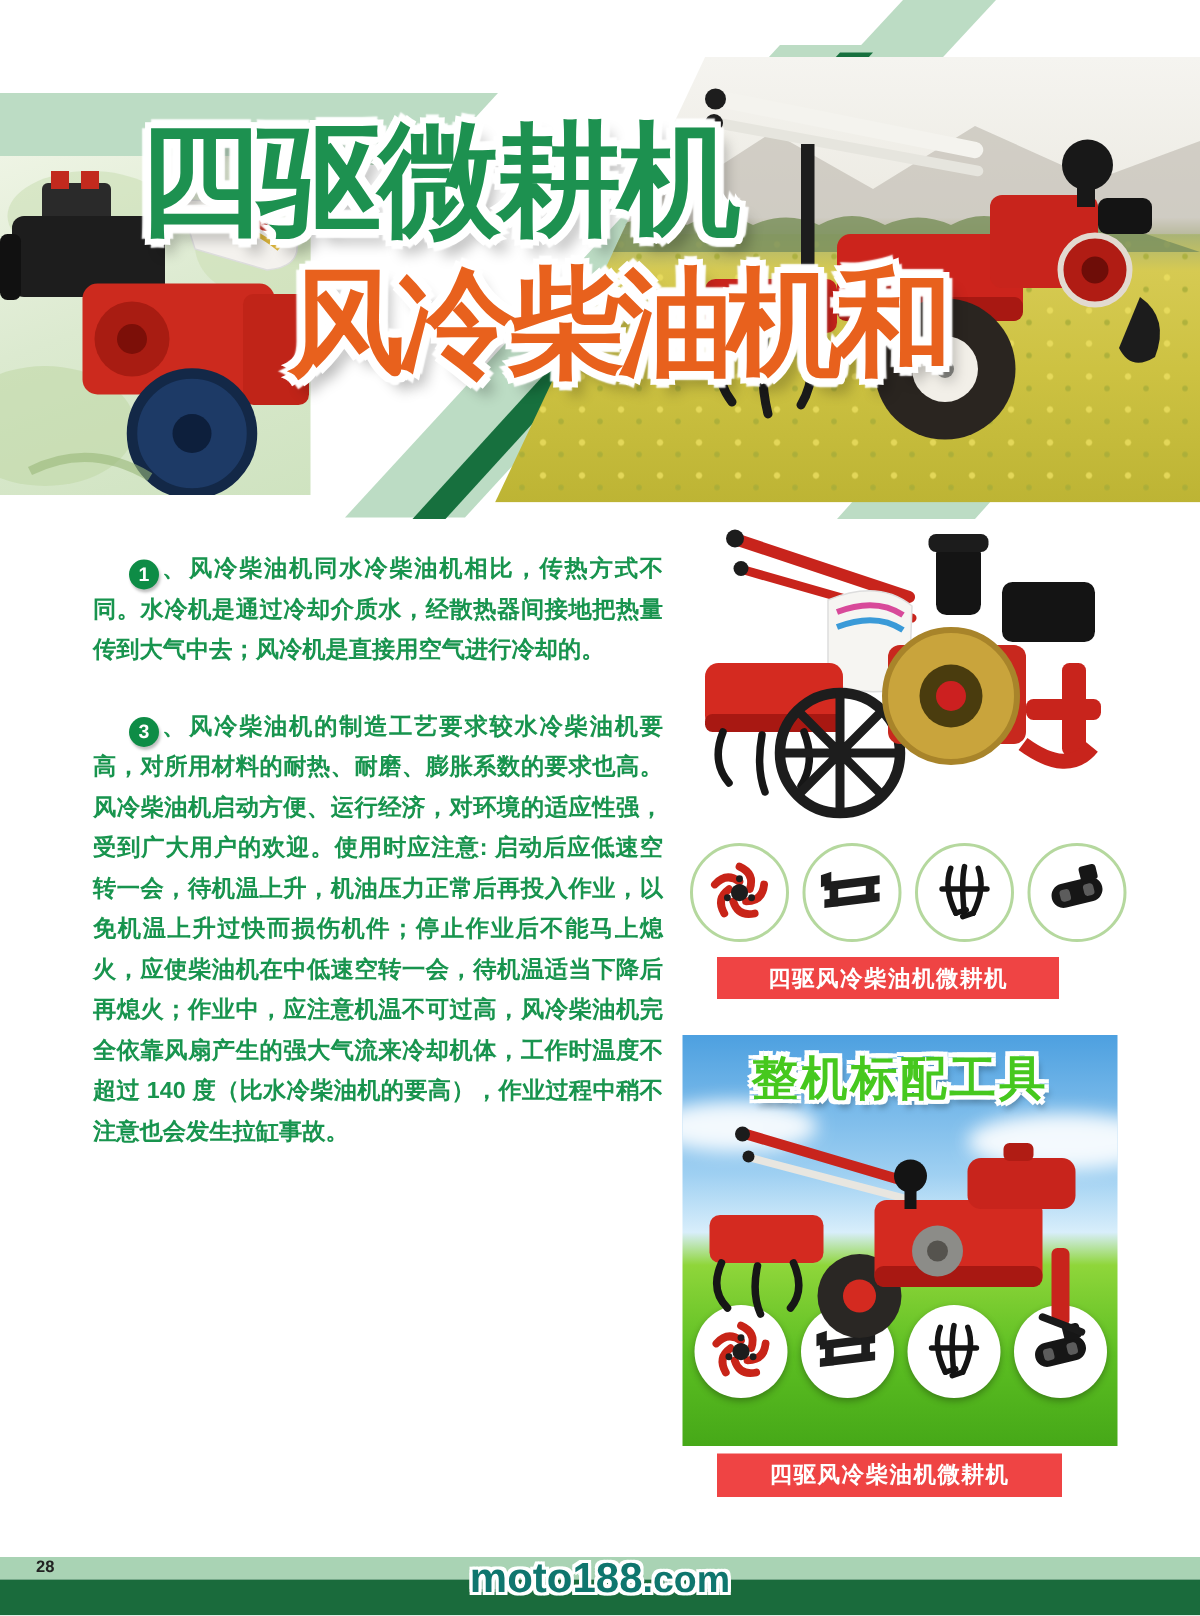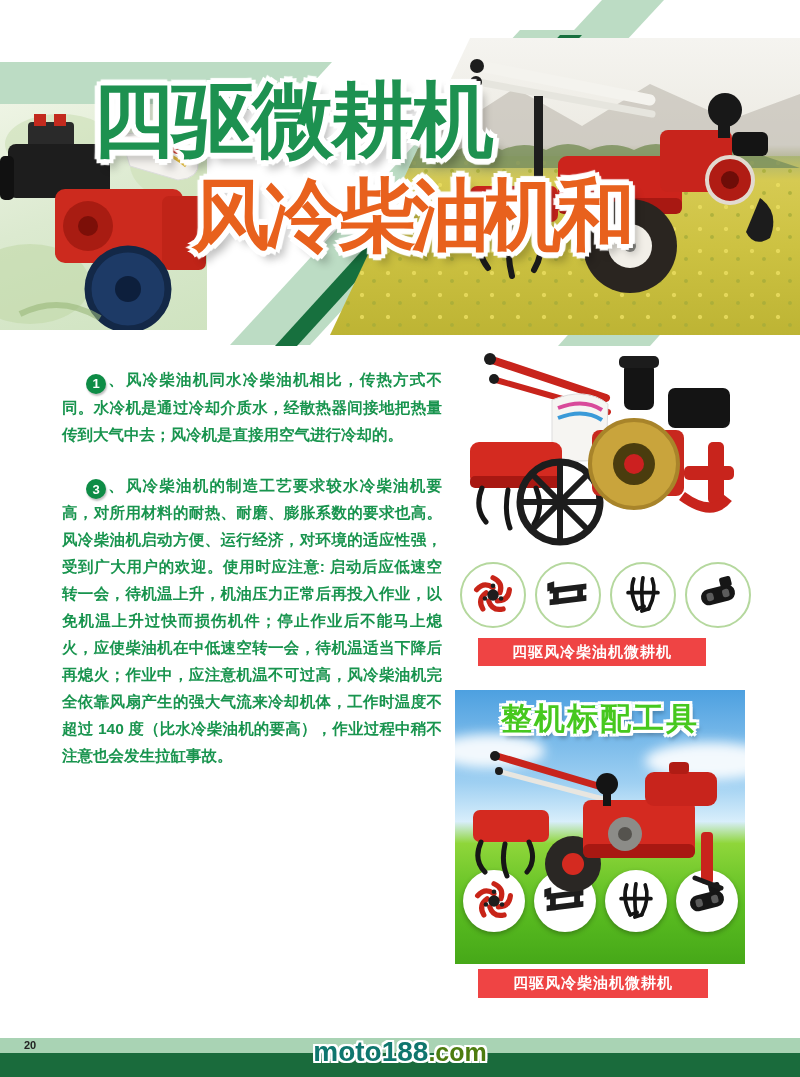--- a/index.html
+++ b/index.html
@@ -59,21 +59,21 @@
   .acc-row.r2{left:8px;top:180px;position:absolute;}
   
   .foot-light{position:absolute;left:0px;top:1038px;width:800px;height:15px;background:#a9d3b4;}
   .foot-dark{position:absolute;left:0;top:1053px;width:800px;height:24px;background:#1a6b3c;}
   .pagenum{position:absolute;left:24px;top:1039px;font-size:11px;font-weight:bold;color:#222;}
   .watermark{position:absolute;left:0;top:1036px;width:800px;text-align:center;z-index:6;
      font-weight:bold;white-space:nowrap;}
   .wm-main{font-size:28px;color:#0f766e;
      text-shadow:-2px -2px 0 #fff,0 -2px 0 #fff,2px -2px 0 #fff,-2px 0 0 #fff,2px 0 0 #fff,
        -2px 2px 0 #fff,0 2px 0 #fff,2px 2px 0 #fff;}
-  .wm-suf{font-size:25px;color:#4d7c0f;
+  .wm-suf{font-size:25px;color:#0f766e;
      text-shadow:-2px -2px 0 #fff,0 -2px 0 #fff,2px -2px 0 #fff,-2px 0 0 #fff,2px 0 0 #fff,
        -2px 2px 0 #fff,0 2px 0 #fff,2px 2px 0 #fff;}
 </style>
 </head>
 <body>
 
 <div class="page">
 
   <div class="header">
 
@@ -302,16 +302,16 @@
             </svg>
         </div>
       </div>
     </div>
 
     <div class="caption cap2">四驱风冷柴油机微耕机</div>
   </div>
 
   <div class="foot-light"></div>
   <div class="foot-dark"></div>
-  <div class="pagenum">20</div>
+  <div class="pagenum">28</div>
   <div class="watermark"><span class="wm-main">moto188</span><span class="wm-suf">.com</span></div>
 
 </div>
 
 </body></html>

